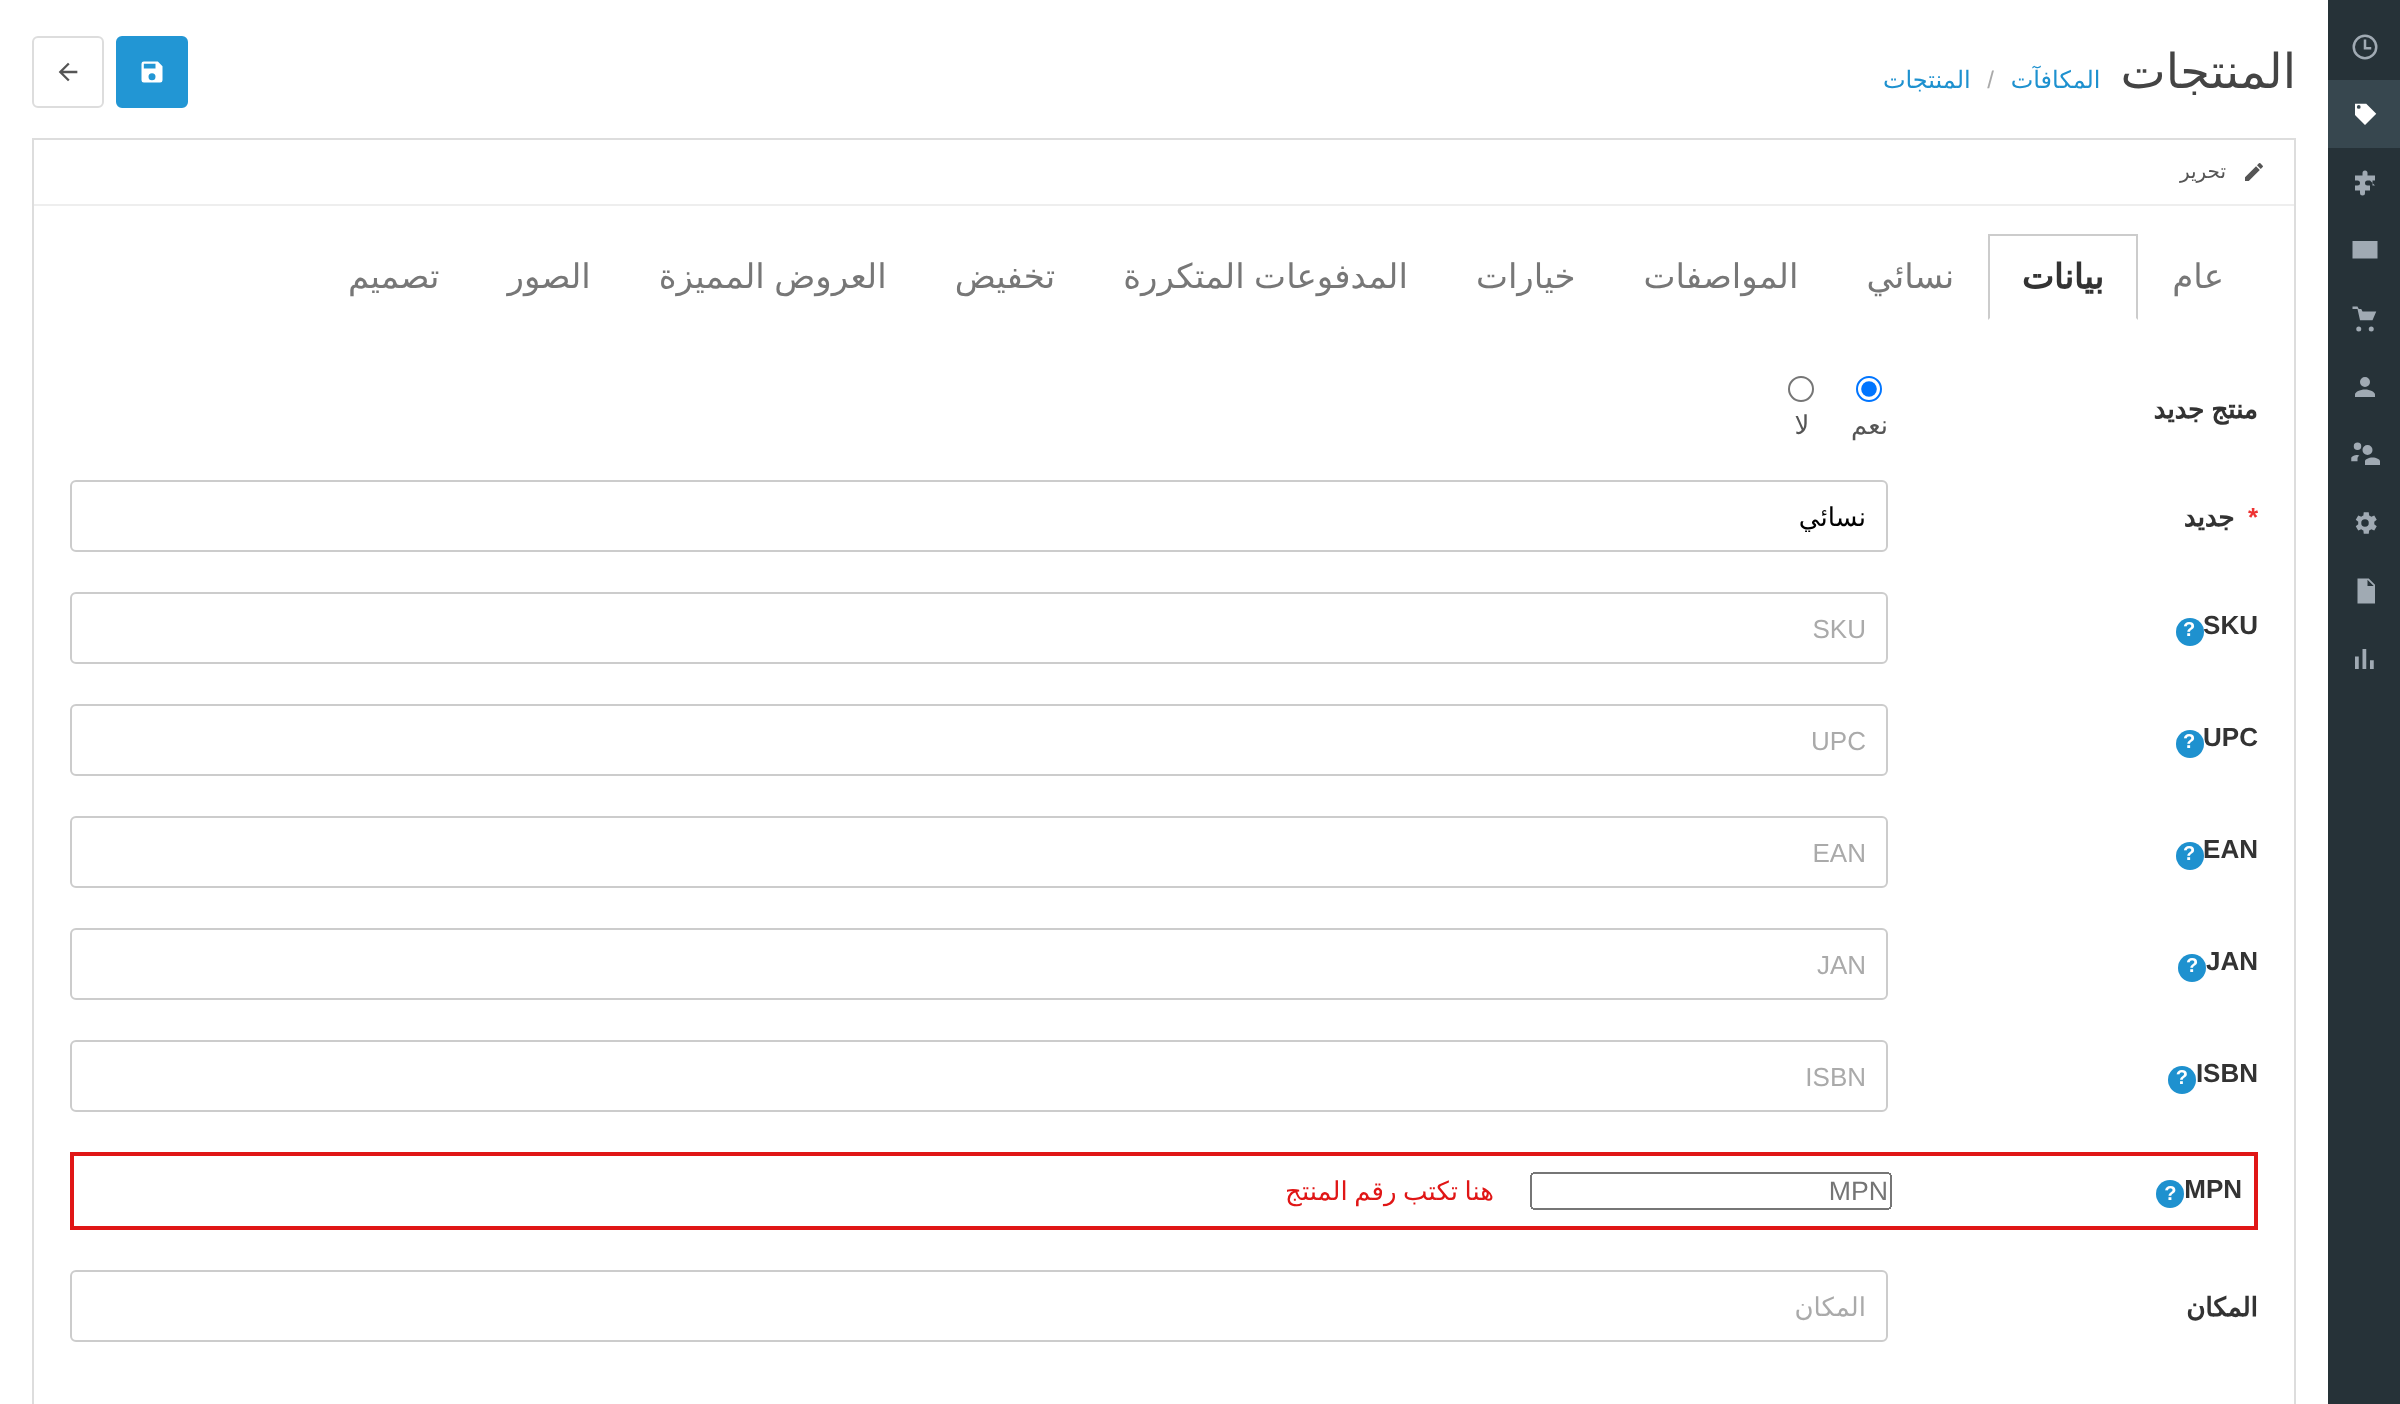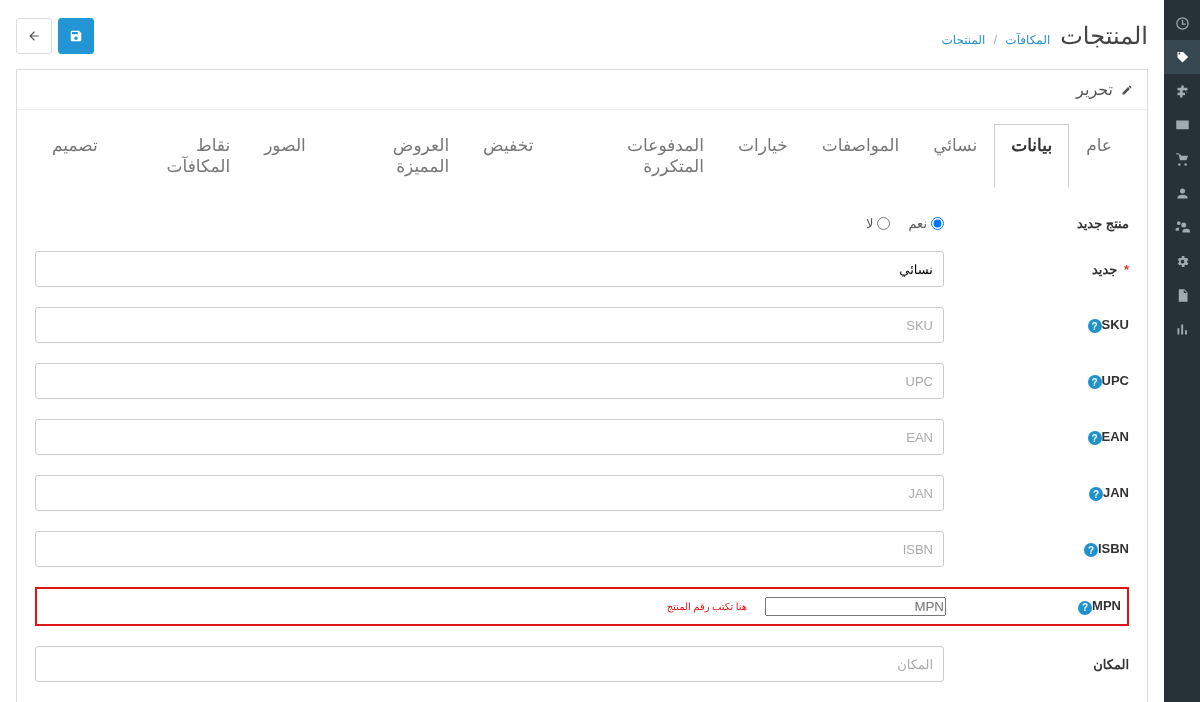--- a/index.html
+++ b/index.html
@@ -21,43 +21,43 @@
 .breadcrumb a { color: #1e91cf; text-decoration: none; }
 .breadcrumb .sep { margin: 0 5px; color: #aaa; }
 
 .btns { display: flex; gap: 6px; }
 .btn { width: 36px; height: 36px; border: 1px solid #ddd; border-radius: 3px; display: flex; align-items: center; justify-content: center; background: #fff; cursor: pointer; }
 .btn.primary { background: #2296d4; border-color: #2296d4; color: #fff; }
 .btn svg { width: 14px; height: 14px; fill: currentColor; }
 .btn.back { color: #555; }
 
 .panel { border: 1px solid #ddd; background: #fff; margin-bottom: 18px; }
-.panel-head { padding: 10px 14px; border-bottom: 1px solid #eee; color: #555; font-size: 16px; display: flex; align-items: center; gap: 8px; }
+.panel-head { padding: 10px 14px; border-bottom: 1px solid #eee; color: #555; font-size: 10px; display: flex; align-items: center; gap: 8px; }
 .panel-head svg { width: 12px; height: 12px; fill: #555; }
 .panel-body { padding: 14px 18px; }
 
 .tabs { display: flex; margin-bottom: 28px; border-bottom: none; }
 .tab { padding: 10px 16px; color: #777; font-size: 17px; cursor: pointer; border: 1px solid transparent; }
 .tab.active { border: 1px solid #ccc; border-bottom: 1px solid #fff; font-weight: bold; color: #333; }
 
 .form-row { display: flex; margin-bottom: 20px; align-items: center; }
 .form-row .lbl { width: 185px; font-size: 13px; color: #333; font-weight: bold; padding-right: 0; }
 .form-row .lbl .req { color: #e33; margin-left: 3px; }
 .form-row .ctrl { flex: 1; }
 .form-row input[type=text] { width: 100%; height: 36px; border: 1px solid #ccc; border-radius: 3px; padding: 0 10px; font-family: inherit; font-size: 13px; background: #fff; text-align: right; }
 .form-row input[type=text]::placeholder { color: #aaa; }
 
 .help-icn { display: inline-flex; width: 14px; height: 14px; background: #1e91cf; color: #fff; border-radius: 50%; font-size: 10px; align-items: center; justify-content: center; font-weight: bold; vertical-align: -1px; }
 
 .radio-group { display: flex; gap: 18px; align-items: center; font-size: 13px; color: #555; }
-.radio-group label { display: flex; align-items: center; gap: 4px; cursor: pointer; }
+.radio-group label { display: flex; align-items: center; gap: 4px; cursor: pointer; flex-direction: column; }
 
 .highlight-row { border: 2px solid #e01616; padding: 8px 6px; margin-bottom: 20px; display: flex; align-items: center; position: relative; }
 .highlight-row .lbl { width: 175px; padding-right: 0; }
-.annot { color: #e01616; font-size: 10px; position: absolute; right: 380px; font-family: Tahoma; }
+.annot { color: #e01616; font-size: 13px; position: absolute; right: 380px; font-family: Tahoma; }
 
 </style>
 </head>
 <body>
 
 <div class="page">
 
   <div class="sidebar">
     <div class="item">
         <svg viewBox="0 0 24 24">
@@ -147,21 +147,20 @@
         <div class="tabs">
           <div class="tab">عام</div>
           <div class="tab active">بيانات</div>
           <div class="tab">نسائي</div>
           <div class="tab">المواصفات</div>
           <div class="tab">خيارات</div>
           <div class="tab">المدفوعات المتكررة</div>
           <div class="tab">تخفيض</div>
           <div class="tab">العروض المميزة</div>
           <div class="tab">الصور</div>
-          <div class="tab">نقاط المكافآت</div>
           <div class="tab">تصميم</div>
         </div>
 
         <div class="form-row">
           <div class="lbl">منتج جديد</div>
           <div class="ctrl">
             <div class="radio-group">
               <label>
                   <input type="radio" name="np" checked="" style=""> 
                   <span>نعم</span>

